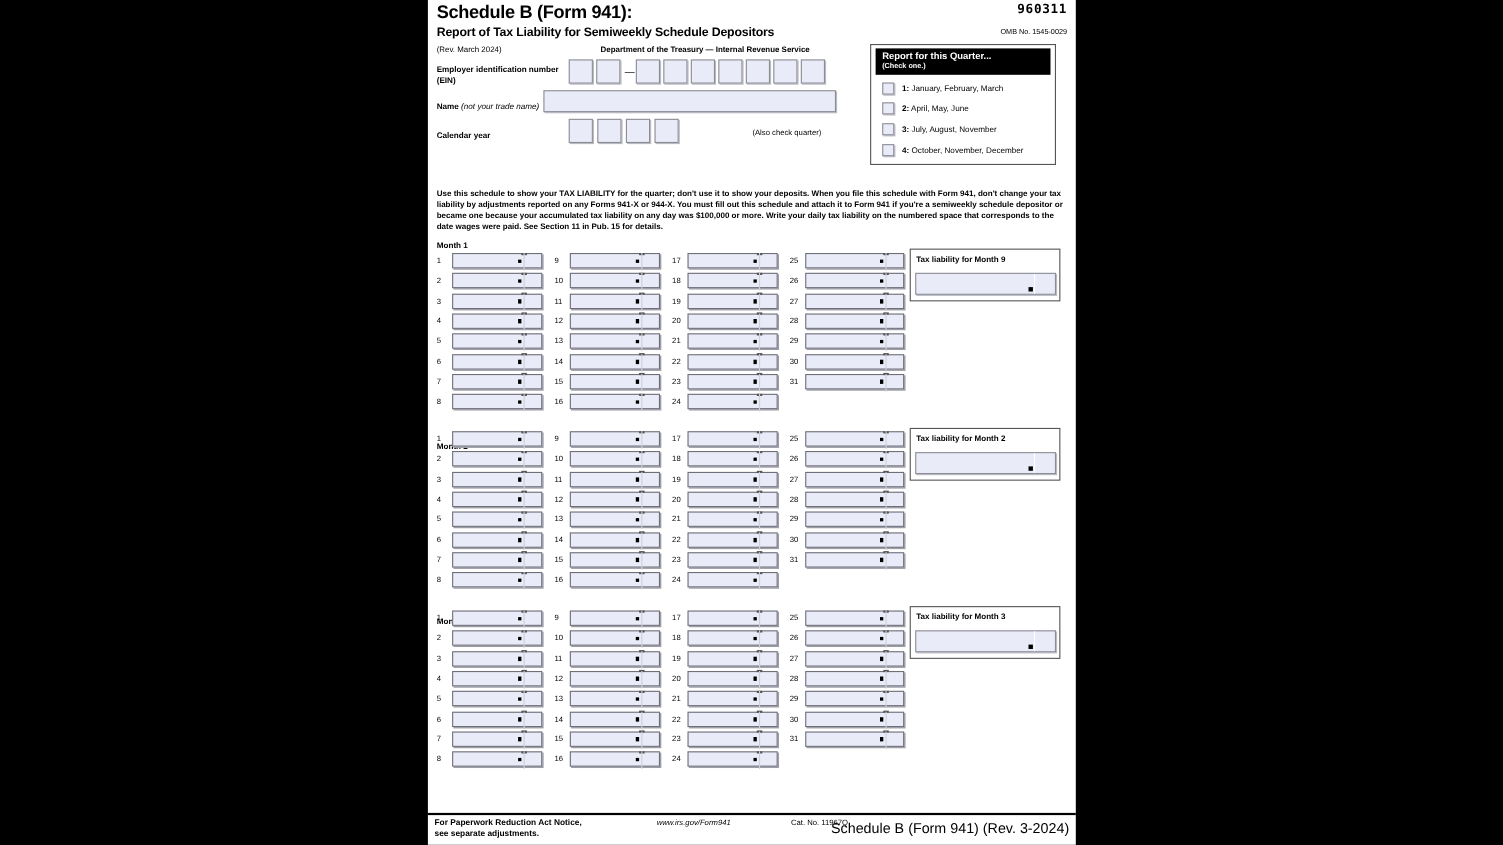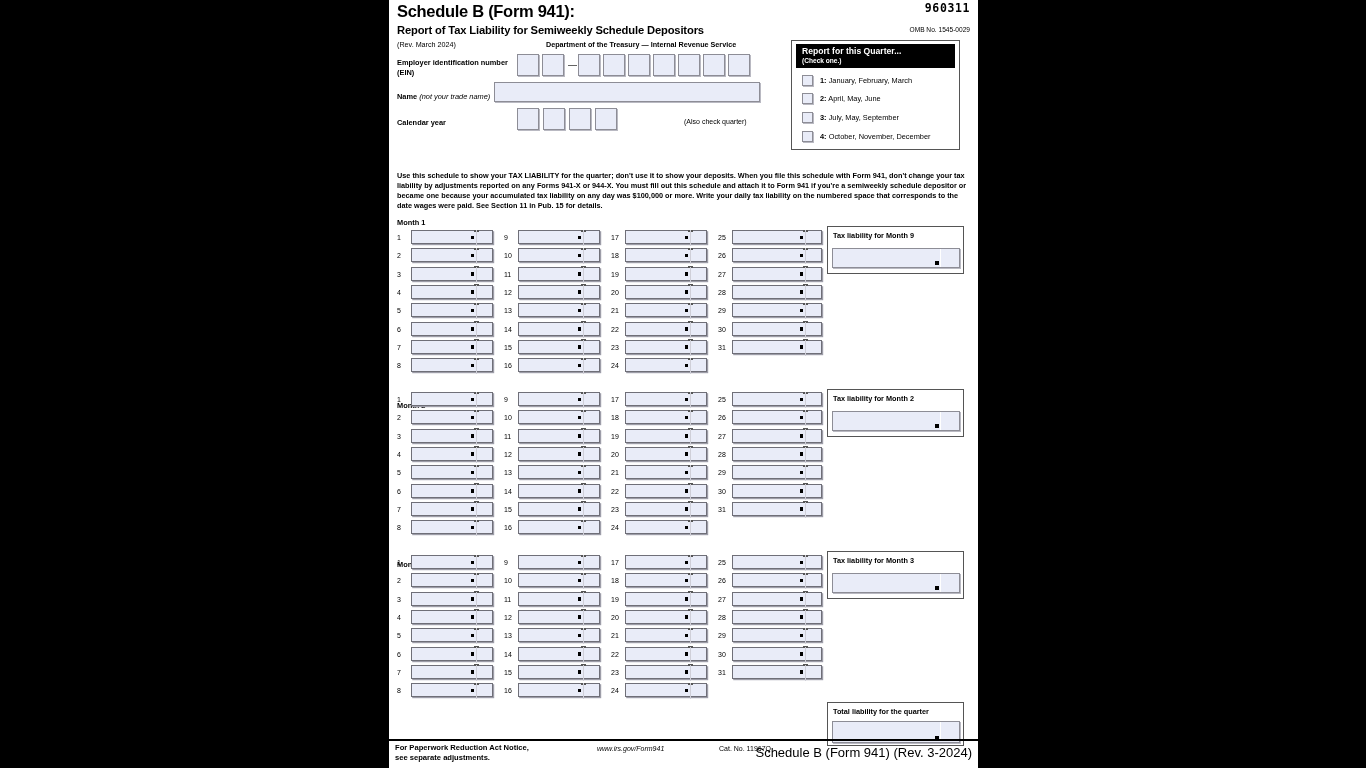--- a/index.html
+++ b/index.html
@@ -188,21 +188,21 @@
     <div class="qrow" style="top:33px">
       <div class="qbox"></div>
       <div class="qtxt"><b>1:</b> <span>January, February, March</span></div>
     </div>
     <div class="qrow" style="top:51px">
       <div class="qbox"></div>
       <div class="qtxt"><b>2:</b> <span>April, May, June</span></div>
     </div>
     <div class="qrow" style="top:70px">
       <div class="qbox"></div>
-      <div class="qtxt"><b>3:</b> <span>July, May, September</span></div>
+      <div class="qtxt"><b>3:</b> <span>July, August, November</span></div>
     </div>
     <div class="qrow" style="top:89px">
       <div class="qbox"></div>
       <div class="qtxt"><b>4:</b> <span>October, November, December</span></div>
     </div>
   </div>
 
   <div id="instr">Use this schedule to show your TAX LIABILITY for the quarter; don't use it to show your deposits. When you file this schedule with Form 941, don't change your tax liability by adjustments reported on any Forms 941-X or 944-X. You must fill out this schedule and attach it to Form 941 if you're a semiweekly schedule depositor or became one because your accumulated tax liability on any day was $100,000 or more. Write your daily tax liability on the numbered space that corresponds to the date wages were paid. See Section 11 in Pub. 15 for details.</div>
 
   <div id="months-host">
@@ -993,27 +993,20 @@
       </div>
       <div class="tlbox" style="left: 438px; top: 551px;">
         <div class="cap">Tax liability for Month 3</div>
         <div class="amt">
           <span class="sep"></span>
           <span class="dot"></span>
         </div>
       </div>
     </div>
 
-  <div class="tlbox q" style="left:438px;top:702px;">
-    <div class="cap">Total liability for the quarter</div>
-    <div class="amt">
-      <span class="sep"></span>
-      <span class="dot"></span>
-    </div>
-  </div>
 
   <div id="ftrRule"></div>
   <div id="ftrLeft">
     <span>For Paperwork Reduction Act Notice,</span><br>
     <span>see separate adjustments.</span>
   </div>
   <div id="ftrUrl">www.irs.gov/Form941</div>
   <div id="ftrCat">Cat. No. 11967Q</div>
   <div id="ftrRight">Schedule B (Form 941) (Rev. 3-2024)</div>
 

